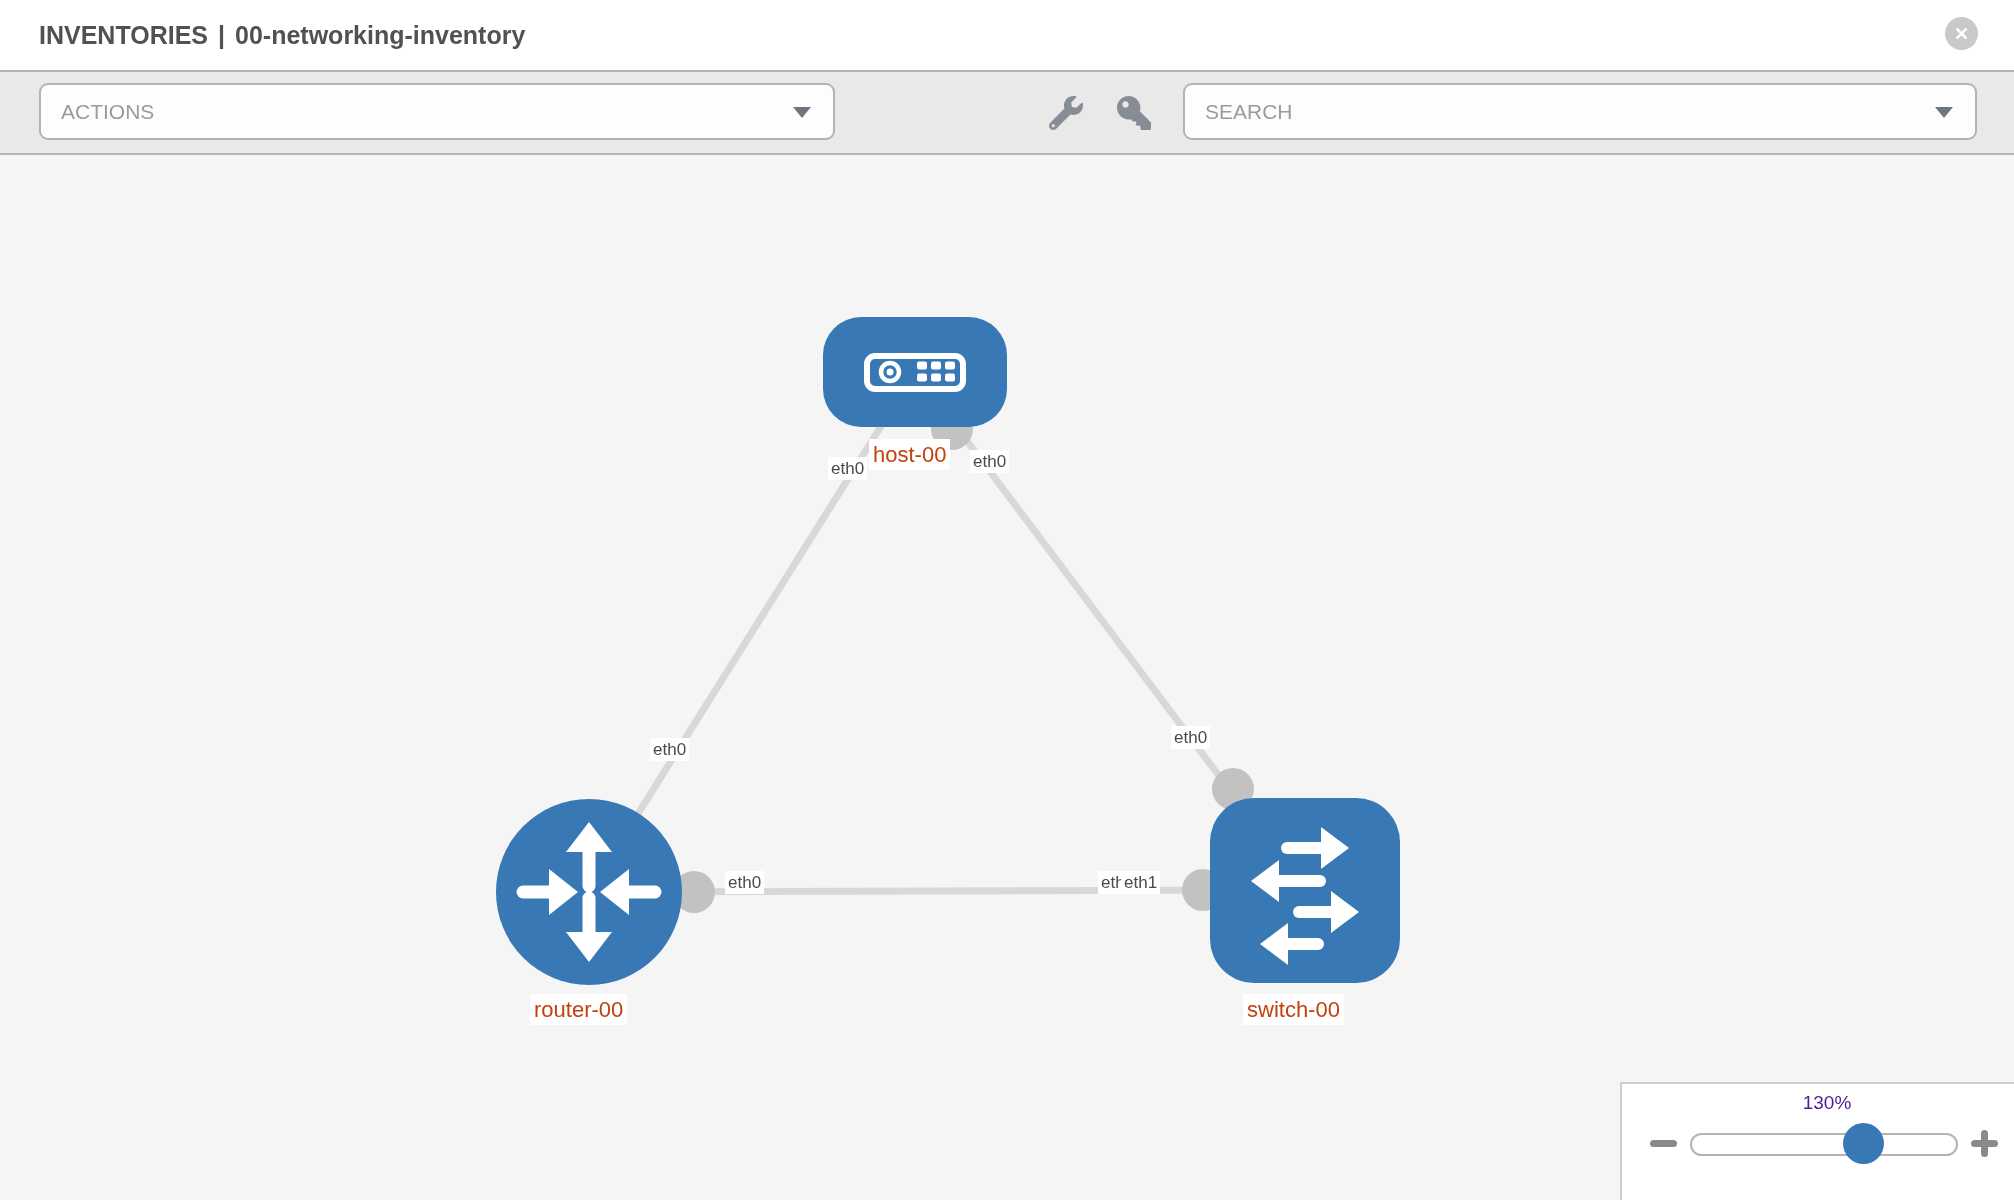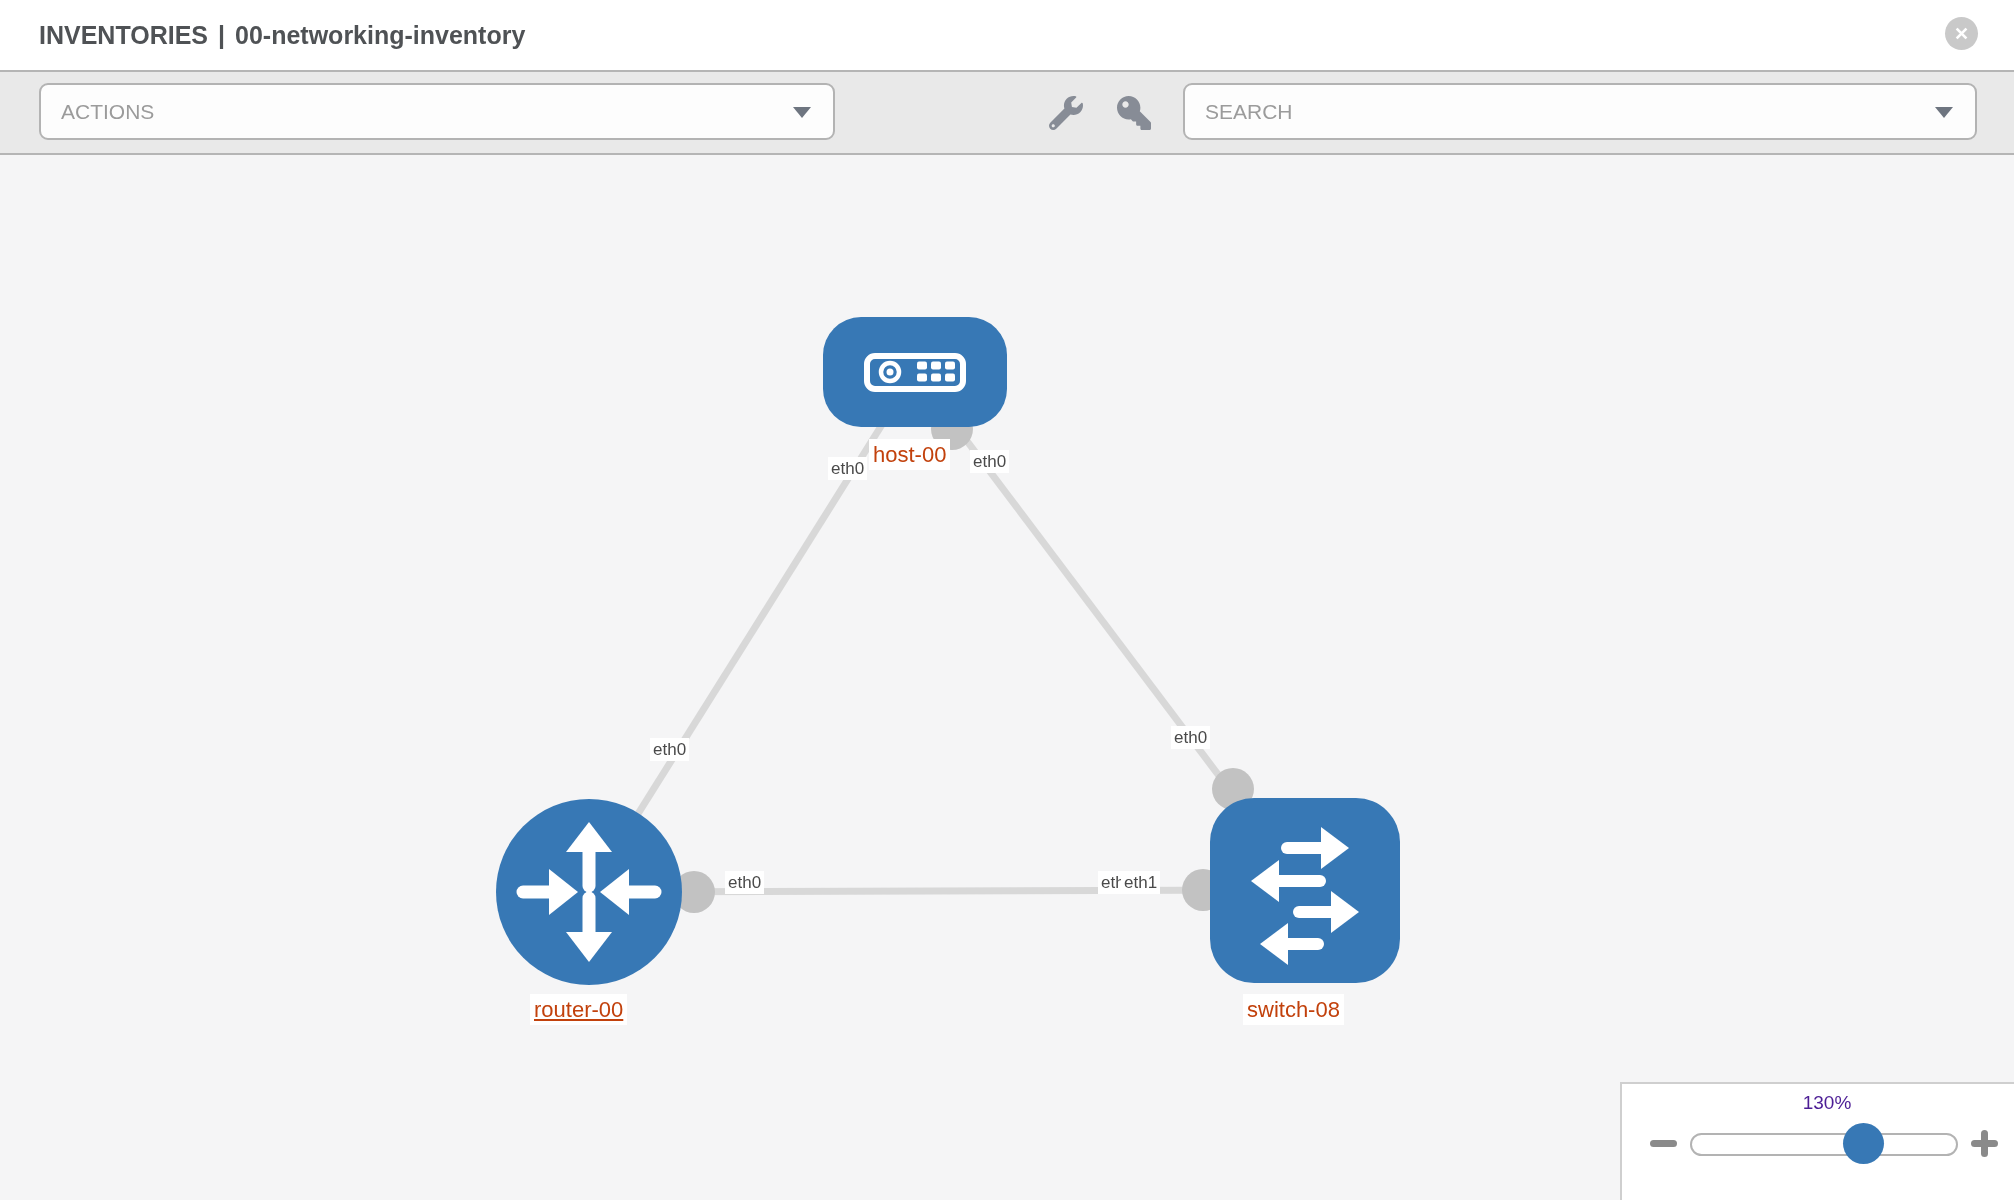--- a/index.html
+++ b/index.html
@@ -113,22 +113,22 @@
 <div class="iface-label" style="left:828px;top:457px;">eth0</div>
 <div class="iface-label" style="left:970px;top:450px;">eth0</div>
 <div class="iface-label" style="left:650px;top:738px;">eth0</div>
 <div class="iface-label" style="left:1171px;top:726px;">eth0</div>
 <div class="iface-label" style="left:725px;top:871px;">eth0</div>
 
 <div class="iface-label" style="left:1098px;top:871px;">eth0</div>
 <div class="iface-label" style="left:1121px;top:871px;">eth1</div>
 
 <div class="node-label" style="left:869px;top:439px;">host-00</div>
-<div class="node-label" style="left:530px;top:994px;text-decoration:underline;">router-00</div>
-<div class="node-label" style="left:1243px;top:994px;">switch-08</div>
+<div class="node-label" style="left:530px;top:994px;">router-00</div>
+<div class="node-label" style="left:1243px;top:994px;">switch-00</div>
 
 <div class="header">
   <div class="page-title">
     <span>INVENTORIES</span>
     <span class="title-sep">|</span>
     <span>00-networking-inventory</span>
   </div>
   <div class="close-btn">
     <span class="x">✕</span>
   </div>

